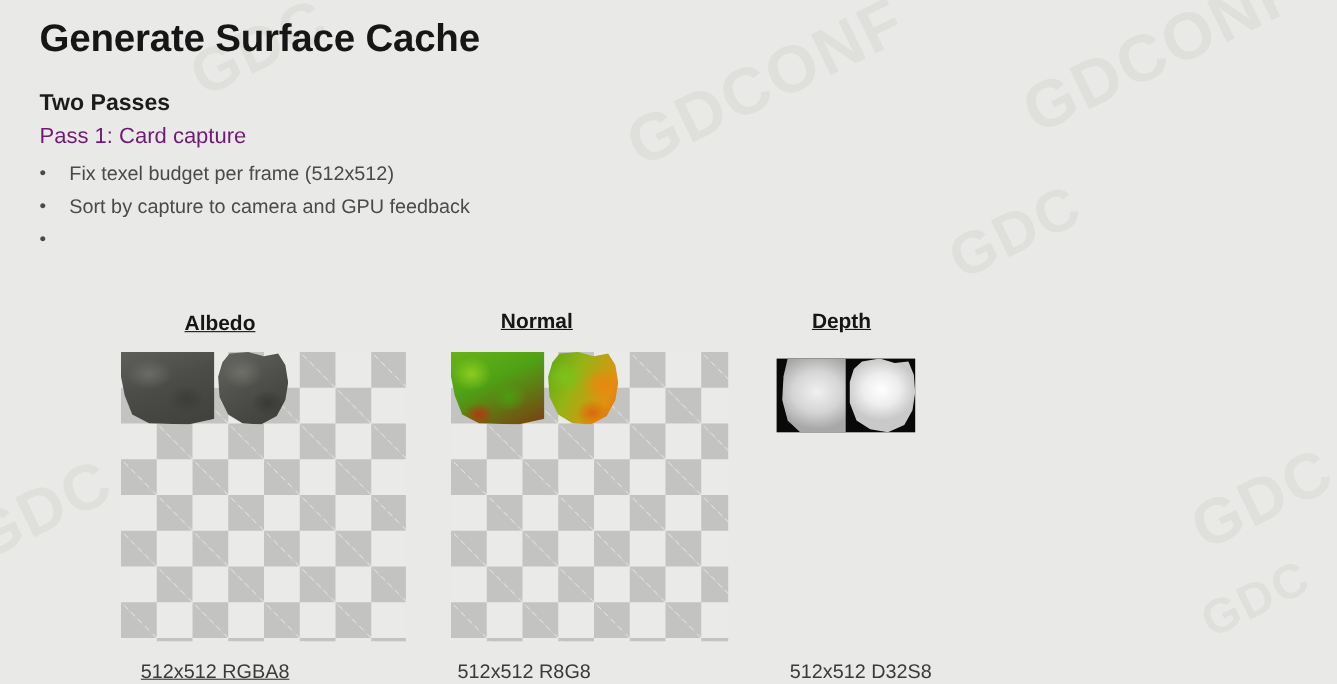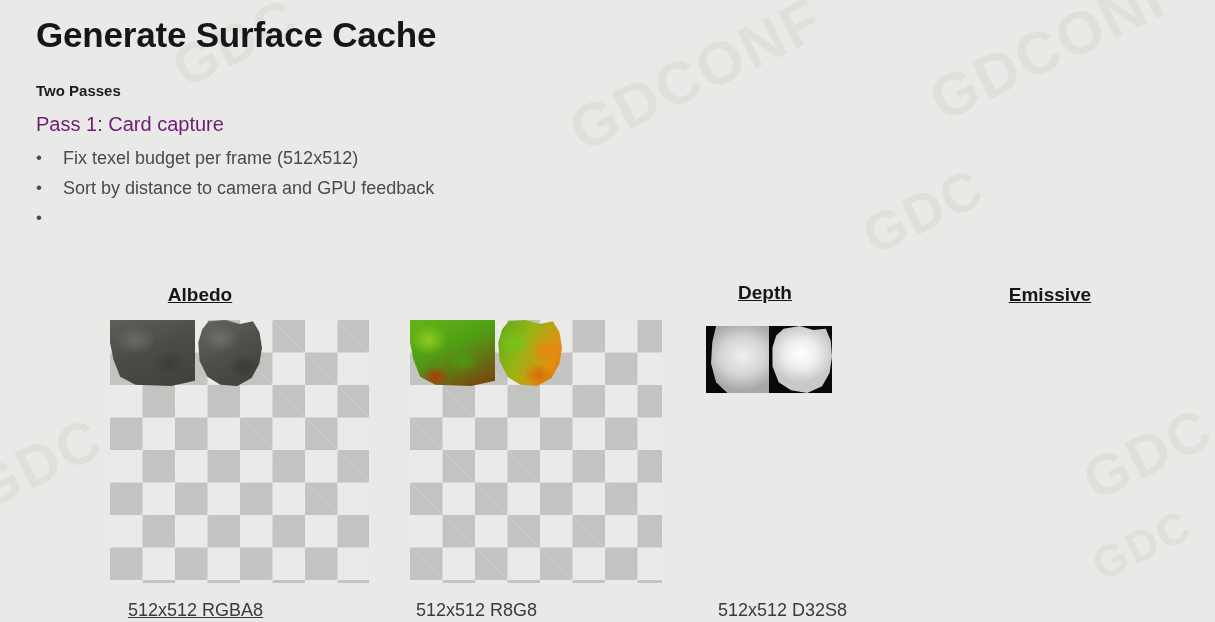--- a/index.html
+++ b/index.html
@@ -49,21 +49,21 @@
     top: 15px;
     font-size: 35px;
     font-weight: 700;
     letter-spacing: -0.2px;
     color: #161616;
   }
   .subhead {
     position: absolute;
     left: 36px;
     top: 82px;
-    font-size: 15px;
+    font-size: 21px;
     font-weight: 700;
     color: #1c1c1c;
   }
   .passline {
     position: absolute;
     left: 36px;
     top: 113px;
     font-size: 20px;
     font-weight: 400;
     color: #701a75;
@@ -195,49 +195,49 @@
   <div class="subhead">Two Passes</div>
   <div class="passline">Pass 1:  Card capture</div>
 
   <div class="bullets">
     <div class="bullet">
       <span class="dot">•</span>
       <span>Fix texel budget per frame (512x512)</span>
     </div>
     <div class="bullet">
       <span class="dot">•</span>
-      <span>Sort by distance to camera and GPU feedback</span>
+      <span>Sort by capture to camera and GPU feedback</span>
     </div>
     <div class="bullet">
       <span class="dot">•</span>
     </div>
   </div>
 
   <div class="col-header" style="left:110px; top:284px; width:180px;">Albedo</div>
 
   <div class="atlas" style="left:110px; top:320px; width:259px; height:263px;">
     <div class="card albedo-a" style="left:0px;  top:0px;  width:85px; height:66px;"></div>
     <div class="card albedo-b" style="left:87px; top:0px;  width:65px; height:66px;"></div>
   </div>
 
   <div class="col-footer" style="left:128px; top:600px;text-decoration:underline;">512x512 RGBA8</div>
 
+  <div class="col-header" style="left:398px; top:282px; width:180px;">Normal</div>
 
   <div class="atlas" style="left:410px; top:320px; width:252px; height:263px;">
     <div class="card normal-a" style="left:0px;  top:0px;  width:85px; height:66px;"></div>
     <div class="card normal-b" style="left:87px; top:0px;  width:65px; height:66px;"></div>
   </div>
 
   <div class="col-footer" style="left:416px; top:600px;">512x512 R8G8</div>
 
   <div class="col-header" style="left:690px; top:282px; width:150px;text-align:center;">Depth</div>
 
   <div class="depth-tile" style="left:706px; top:326px; width:126px; height:67px;">
     <div class="depth-a" style="left:0px;  top:0px; width:63px; height:67px;"></div>
     <div class="depth-b" style="left:64px; top:0px; width:62px; height:67px;"></div>
   </div>
 
   <div class="col-footer" style="left:718px; top:600px;">512x512 D32S8</div>
 
-  <div class="col-header" style="left:975px; top:284px; width:150px;">Emissive</div>
 
 
 </div>
 
 </body></html>

